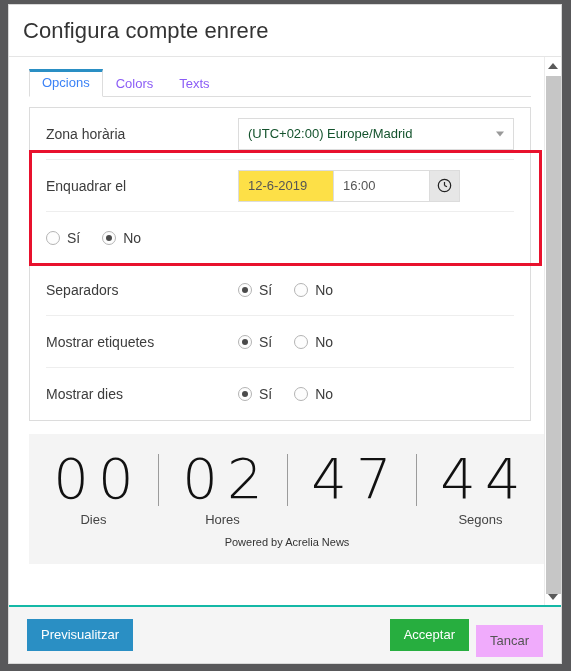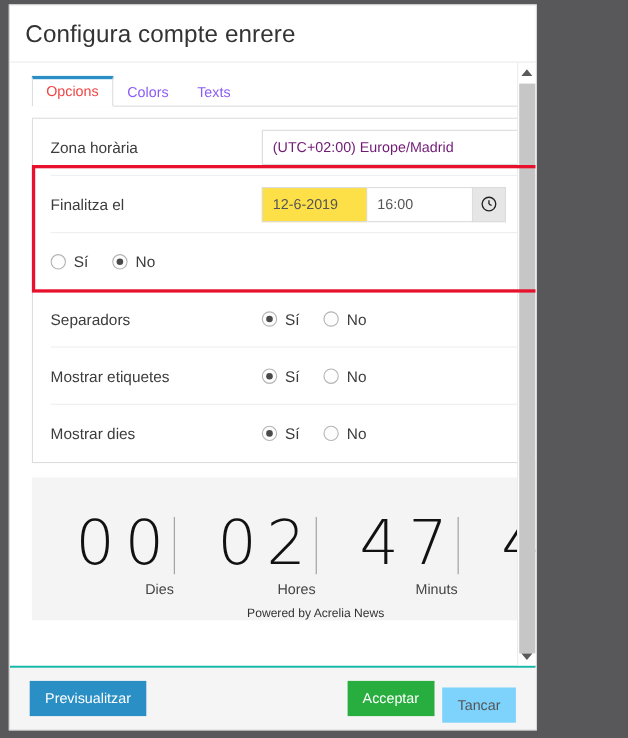--- a/index.html
+++ b/index.html
@@ -10,21 +10,21 @@
     overflow: hidden;
     background: #58585a;
     font-family: "Liberation Sans", sans-serif;
   }
 
   
   #modal {
     position: absolute;
     left: 8px;
     top: 4px;
-    width: 480px;
+    width: 554px;
     height: 660px;
     background: #ffffff;
     border: 1px solid #d8d8d8;
     display: flex;
     flex-direction: column;
     overflow: hidden;
   }
 
   
   #modal-header {
@@ -71,21 +71,21 @@
     padding: 6px 12px 7px 12px;
     line-height: 1;
     cursor: pointer;
     background: transparent;
     border: 1px solid transparent;
     border-bottom: none;
     margin-bottom: -1px;
     position: relative;
   }
   .tab.active {
-    color: #ef4444;
+    color: #3b82f6;
     background: #ffffff;
     border: 1px solid #dddddd;
     border-bottom: 1px solid #ffffff;
     border-top: 3px solid #2a8fc4;
     padding-top: 4px;
   }
 
   
   #options-card {
     margin-top: 10px;
@@ -112,21 +112,21 @@
   .tz-select {
     position: relative;
     width: 290px;
     height: 32px;
     border: 1px solid #dcdcdc;
     background: #ffffff;
     display: flex;
     align-items: center;
     padding: 0 9px;
     font-size: 13px;
-    color: #701a75;
+    color: #14532d;
     cursor: pointer;
   }
   .tz-caret {
     position: absolute;
     right: 9px;
     top: 50%;
     transform: translateY(-50%);
     width: 0; height: 0;
     border-left: 4px solid transparent;
     border-right: 4px solid transparent;
@@ -207,23 +207,22 @@
     background: #f4f4f4;
     display: flex;
     flex-direction: column;
     align-items: center;
     justify-content: flex-start;
     padding-top: 14px;
   }
   #cd-units { display: flex; align-items: flex-start; }
   .cd-unit {
     width: 129px;
-    text-align: right;
-    position: relative;
-    margin-top: 16px;
+    text-align: center;
+    position: relative;
   }
   .cd-unit + .cd-unit::before {
     content: "";
     position: absolute;
     left: 0; top: 6px;
     width: 1px; height: 52px;
     background: #9b9b9b;
   }
   .cd-digits {
     font-size: 56px;
@@ -295,21 +294,21 @@
     border: none;
     cursor: pointer;
     height: 32px;
     padding: 0 14px;
     line-height: 32px;
     font-family: "Liberation Sans", sans-serif;
   }
   #btn-preview { background: #2a8fc4; color: #ffffff; }
   #footer-spacer { flex: 1 1 auto; }
   #btn-accept { background: #27ae3f; color: #ffffff; margin-right: 7px; }
-  #btn-close { background: #7dd3fc; color: #555555; margin-top: 12px; }
+  #btn-close { background: #f0abfc; color: #555555; margin-top: 12px; }
 </style>
 </head>
 <body>
 
 <div id="modal">
 
   <div id="modal-header">
     <div id="modal-title">Configura compte enrere</div>
   </div>
 
@@ -326,21 +325,21 @@
 
         <div class="form-row">
           <div class="form-label">Zona horària</div>
           <div class="tz-select">
             <span>(UTC+02:00) Europe/Madrid</span>
             <span class="tz-caret"></span>
           </div>
         </div>
 
         <div class="form-row">
-          <div class="form-label">Finalitza el</div>
+          <div class="form-label">Enquadrar el</div>
           <div class="dt-group">
             <div class="dt-date">12-6-2019</div>
             <div class="dt-time">16:00</div>
             <div class="dt-btn">
               <svg width="15" height="15" viewBox="0 0 16 16">
                 <circle cx="8" cy="8" r="6.6" fill="none" stroke="#222" stroke-width="1.3"></circle>
                 <line x1="8" y1="8" x2="8" y2="4.2" stroke="#222" stroke-width="1.3"></line>
                 <line x1="8" y1="8" x2="10.6" y2="9.4" stroke="#222" stroke-width="1.3"></line>
               </svg>
             </div>
@@ -409,21 +408,20 @@
           <div class="cd-unit">
             <div class="cd-digits">00</div>
             <div class="cd-label">Dies</div>
           </div>
           <div class="cd-unit">
             <div class="cd-digits">02</div>
             <div class="cd-label">Hores</div>
           </div>
           <div class="cd-unit">
             <div class="cd-digits">47</div>
-            <div class="cd-label">Minuts</div>
           </div>
           <div class="cd-unit">
             <div class="cd-digits">44</div>
             <div class="cd-label">Segons</div>
           </div>
         </div>
         <div id="cd-powered">Powered by Acrelia News</div>
       </div>
 
     </div>

